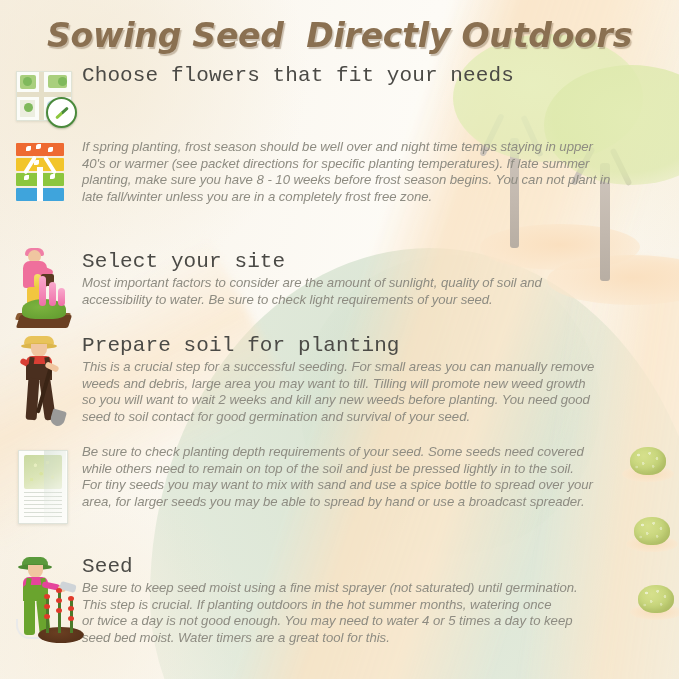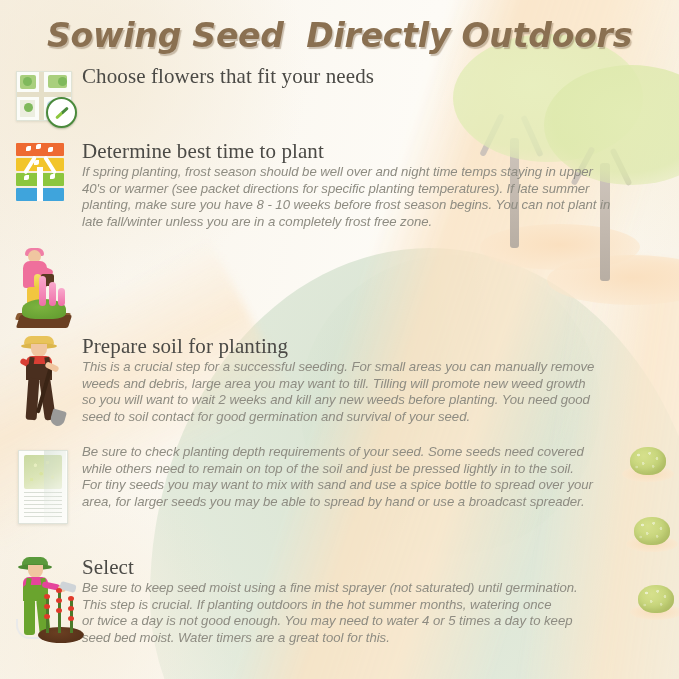--- a/index.html
+++ b/index.html
@@ -148,21 +148,21 @@
     position: absolute;
     left: 12px;
     width: 72px;
   }
   .sec-text {
     position: absolute;
     left: 82px;
     width: 588px;
   }
   .sec-head {
-    font-family: Liberation Serif, serif;
+    font-family: Liberation Mono, monospace;
     font-weight: 400;
     font-size: 21px;
     line-height: 24px;
     color: #4b4a46;
     margin: 0 0 1px 0;
     letter-spacing: .1px;
   }
   .sec-body {
     font-family: "Liberation Sans", sans-serif;
     font-style: italic;
@@ -408,21 +408,20 @@
             <div class="leaf" style="left:10px; top:3px;"></div>
             <div class="leaf" style="left:20px; top:1px;"></div>
             <div class="leaf" style="left:32px; top:4px;"></div>
             <div class="leaf" style="left:8px;  top:32px;"></div>
             <div class="leaf" style="left:34px; top:31px;"></div>
             <div class="leaf" style="left:18px; top:17px;"></div>
           </div>
         </div>
       </div>
       <div class="sec-text">
-        <h2 class="sec-head">Determine best time to plant</h2>
         <p class="sec-body">If spring planting, frost season should be well over and  night time temps staying in upper
 40's or warmer (see packet directions for specific planting temperatures). If late summer
 planting, make sure you have 8 - 10 weeks before frost season begins. You can not plant in
 late fall/winter unless you are in a completely frost free zone.</p>
       </div>
     </div>
 
     <div class="section" style="top:250px;">
       <div class="sec-icon" style="top:-2px; left:10px;">
         <div class="ico-plant">
@@ -435,20 +434,23 @@
           <div class="spike yl"></div>
           <div class="bed2"></div>
           <div class="bed"></div>
           <div class="foliage"></div>
           <div class="spike s1"></div>
           <div class="spike s2"></div>
           <div class="spike s3"></div>
         </div>
       </div>
       <div class="sec-text">
+        <h2 class="sec-head">Select your site</h2>
+        <p class="sec-body">Most important factors to consider are the amount of sunlight, quality of soil and
+accessibility to water. Be sure to check light  requirements of your seed.</p>
       </div>
     </div>
 
     <div class="section" style="top:334px;">
       <div class="sec-icon" style="top:2px; left:12px;">
         <div class="ico-dig">
           <div class="d-hat"></div>
           <div class="d-brim"></div>
           <div class="d-face"></div>
           <div class="d-shirt"></div>
@@ -515,21 +517,21 @@
           <div class="bud" style="left:34px; bottom:24px;"></div>
           <div class="bud" style="left:46px; bottom:50px;"></div>
           <div class="bud" style="left:46px; bottom:40px;"></div>
           <div class="bud" style="left:46px; bottom:30px;"></div>
           <div class="bud" style="left:58px; bottom:42px;"></div>
           <div class="bud" style="left:58px; bottom:32px;"></div>
           <div class="bud" style="left:58px; bottom:22px;"></div>
         </div>
       </div>
       <div class="sec-text">
-        <h2 class="sec-head">Select</h2>
+        <h2 class="sec-head">Seed</h2>
         <p class="sec-body">Be sure to keep seed moist using a fine mist sprayer (not saturated) until germination.
 This step is crucial. If planting outdoors in the hot summer months, watering once
  or twice a day is not good enough. You may need to water 4 or 5 times a day to keep
 seed bed moist. Water timers are a great tool for this.</p>
       </div>
     </div>
 
   </div>
 </div>
 

